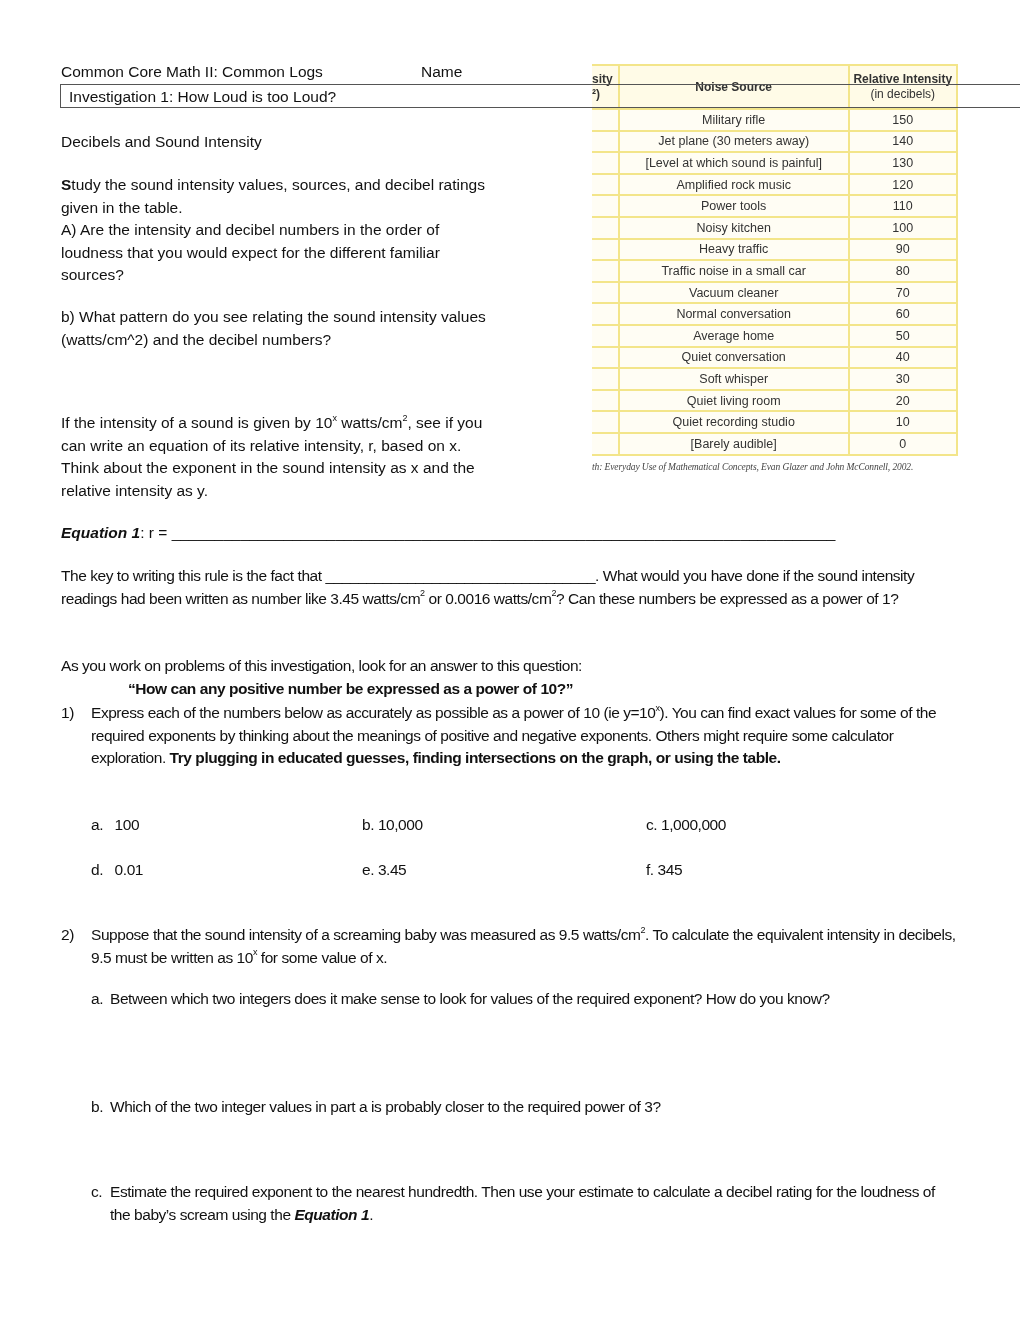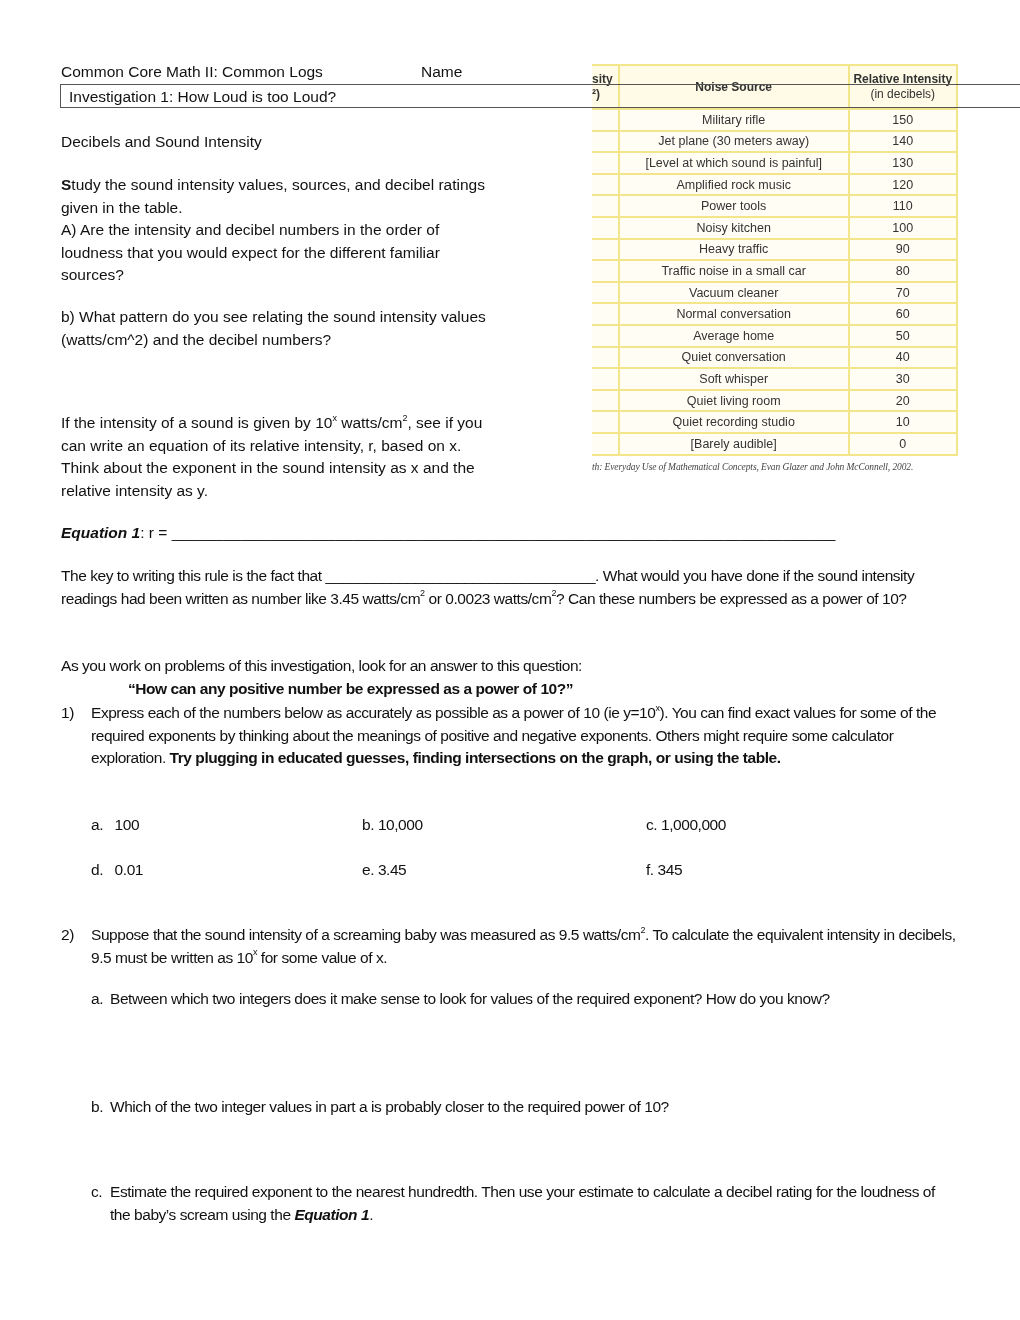--- a/index.html
+++ b/index.html
@@ -160,21 +160,21 @@
 
 <div id="intensity-para" class="abs txt">
   <span>If the intensity of a sound is given by 10</span><sup>x</sup><span> watts/cm</span><sup>2</sup><span>, see if you can write an equation of its relative intensity, r, based on x. Think about the exponent in the sound intensity as x and the relative intensity as y.</span>
 </div>
 
 <div id="equation-line" class="abs txt">
   <b><i>Equation 1</i></b><span>: r = </span><span>_____________________________________________________________________________</span>
 </div>
 
 <div id="key-para" class="abs cond">
-  <span>The key to writing this rule is the fact that </span><span>_________________________________</span><span>.  What would you have done if the sound intensity readings had been written as number like 3.45 watts/cm</span><sup>2</sup><span> or 0.0023 watts/cm</span><sup>2</sup><span>? Can these numbers be expressed as a power of 10?</span>
+  <span>The key to writing this rule is the fact that </span><span>_________________________________</span><span>.  What would you have done if the sound intensity readings had been written as number like 3.45 watts/cm</span><sup>2</sup><span> or 0.0016 watts/cm</span><sup>2</sup><span>? Can these numbers be expressed as a power of 1?</span>
 </div>
 
 <div id="work-para" class="abs cond">As you work on problems of this investigation, look for an answer to this question:</div>
 <div id="quote-line" class="abs cond">“How can any positive number be expressed as a power of 10?”</div>
 
 <div class="q-num cond" style="top:702px">1)</div>
 <div class="q-body cond" style="top:702px">
   <span>Express each of the numbers below as accurately as possible as a power of 10 (ie y=10</span><sup>x</sup><span>).  You can find exact values for some of the required exponents by thinking about the meanings of positive and negative exponents.   Others might require some calculator exploration. </span><b>Try plugging in educated guesses, finding intersections on the graph, or using the table.</b>
 </div>
 
@@ -187,18 +187,18 @@
 
 <div class="q-num cond" style="top:924px">2)</div>
 <div class="q-body cond" style="top:924px">
   <span>Suppose that the sound intensity of a screaming baby was measured as 9.5 watts/cm</span><sup>2</sup><span>.  To calculate the equivalent intensity in decibels, 9.5 must be written as 10</span><sup>x</sup><span> for some value of x.</span>
 </div>
 
 <div class="sub-lbl cond" style="top:988px">a.</div>
 <div class="sub-body cond" style="top:988px">Between which two integers does it make sense to look for values of the required exponent?  How do you know?</div>
 
 <div class="sub-lbl cond" style="top:1096px">b.</div>
-<div class="sub-body cond" style="top:1096px">Which of the two integer values in part a is probably closer to the required power of 10?</div>
+<div class="sub-body cond" style="top:1096px">Which of the two integer values in part a is probably closer to the required power of 3?</div>
 
 <div class="sub-lbl cond" style="top:1181px">c.</div>
 <div class="sub-body cond" style="top:1181px">
   <span>Estimate the required exponent to the nearest hundredth.  Then use your estimate to calculate a decibel rating for the loudness of the baby’s scream using the </span><b><i>Equation 1</i></b><span>.</span>
 </div>
 
 </body></html>

